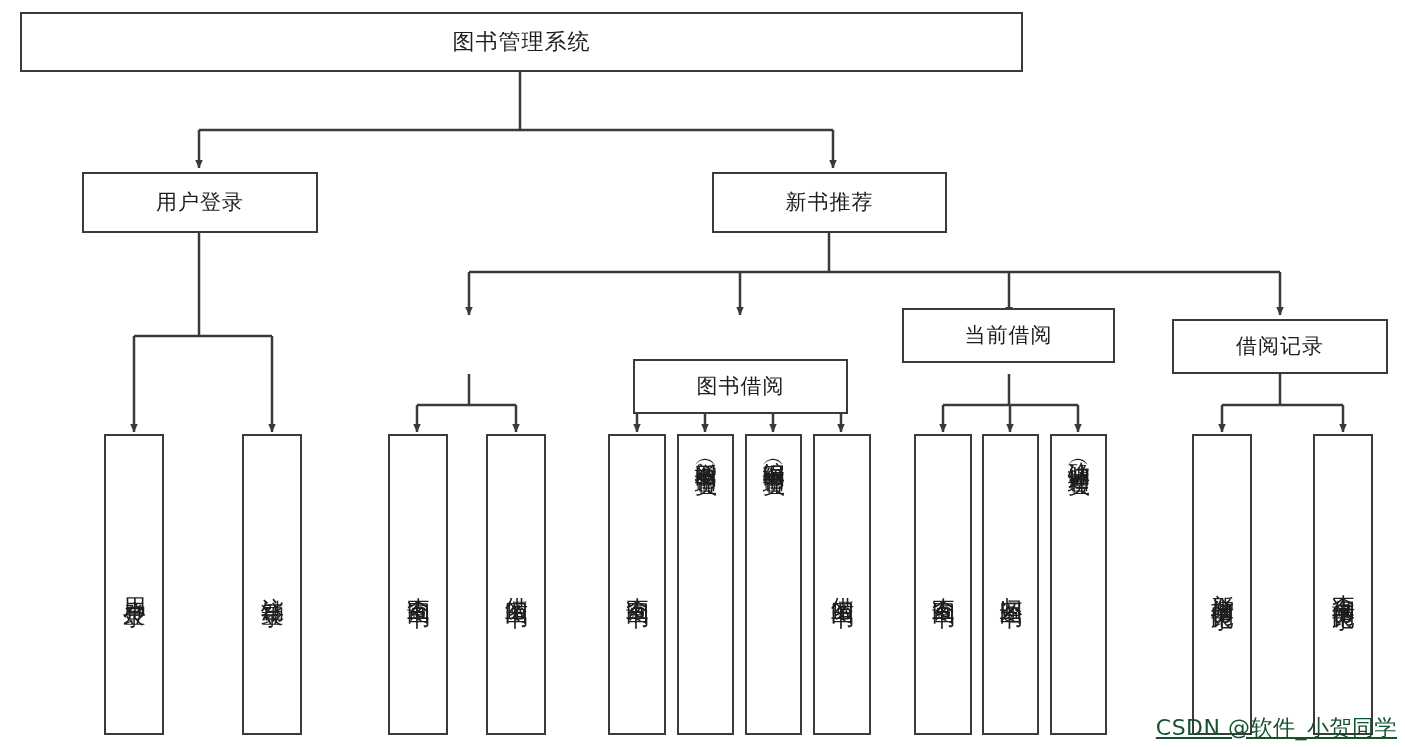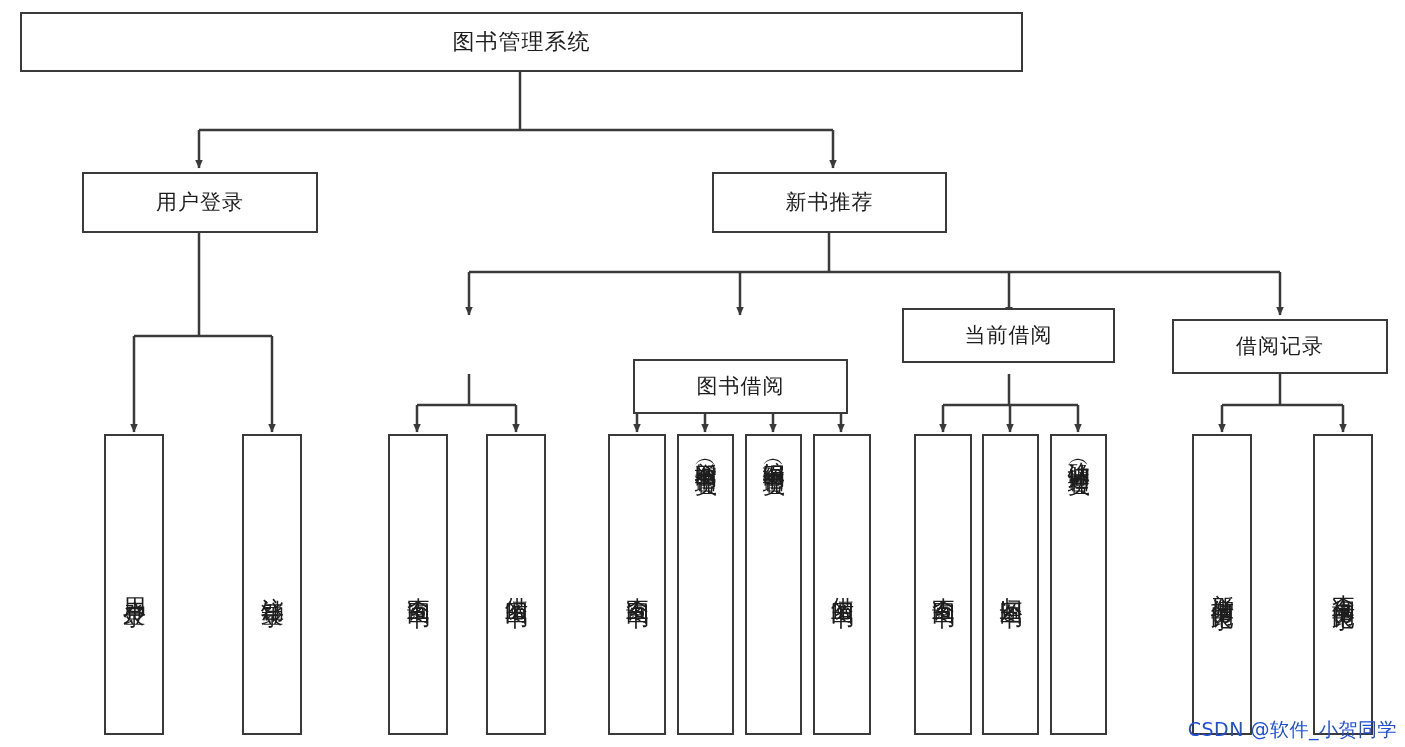--- a/index.html
+++ b/index.html
@@ -69,25 +69,26 @@
     letter-spacing: 2px;
   }
   .v-node.centerv {
     align-items: center;
     padding-top: 0;
   }
   .watermark {
     position: absolute;
     right: 8px;
     bottom: 4px;
-    font-size: 19px;
-    color: #1d4ed8;
+    font-size: 22px;
+    color: #14532d;
     letter-spacing: 0.5px;
     z-index: 5;
     white-space: nowrap;
+    text-decoration: underline;
   }
 </style>
 </head>
 <body>
 
 <div id="canvas">
 
   <svg id="edges" viewBox="0 0 1405 747" xmlns="http://www.w3.org/2000/svg">
     <defs>
       <marker id="arrow" markerWidth="12" markerHeight="12" refX="8.5" refY="4" orient="auto" markerUnits="userSpaceOnUse">

